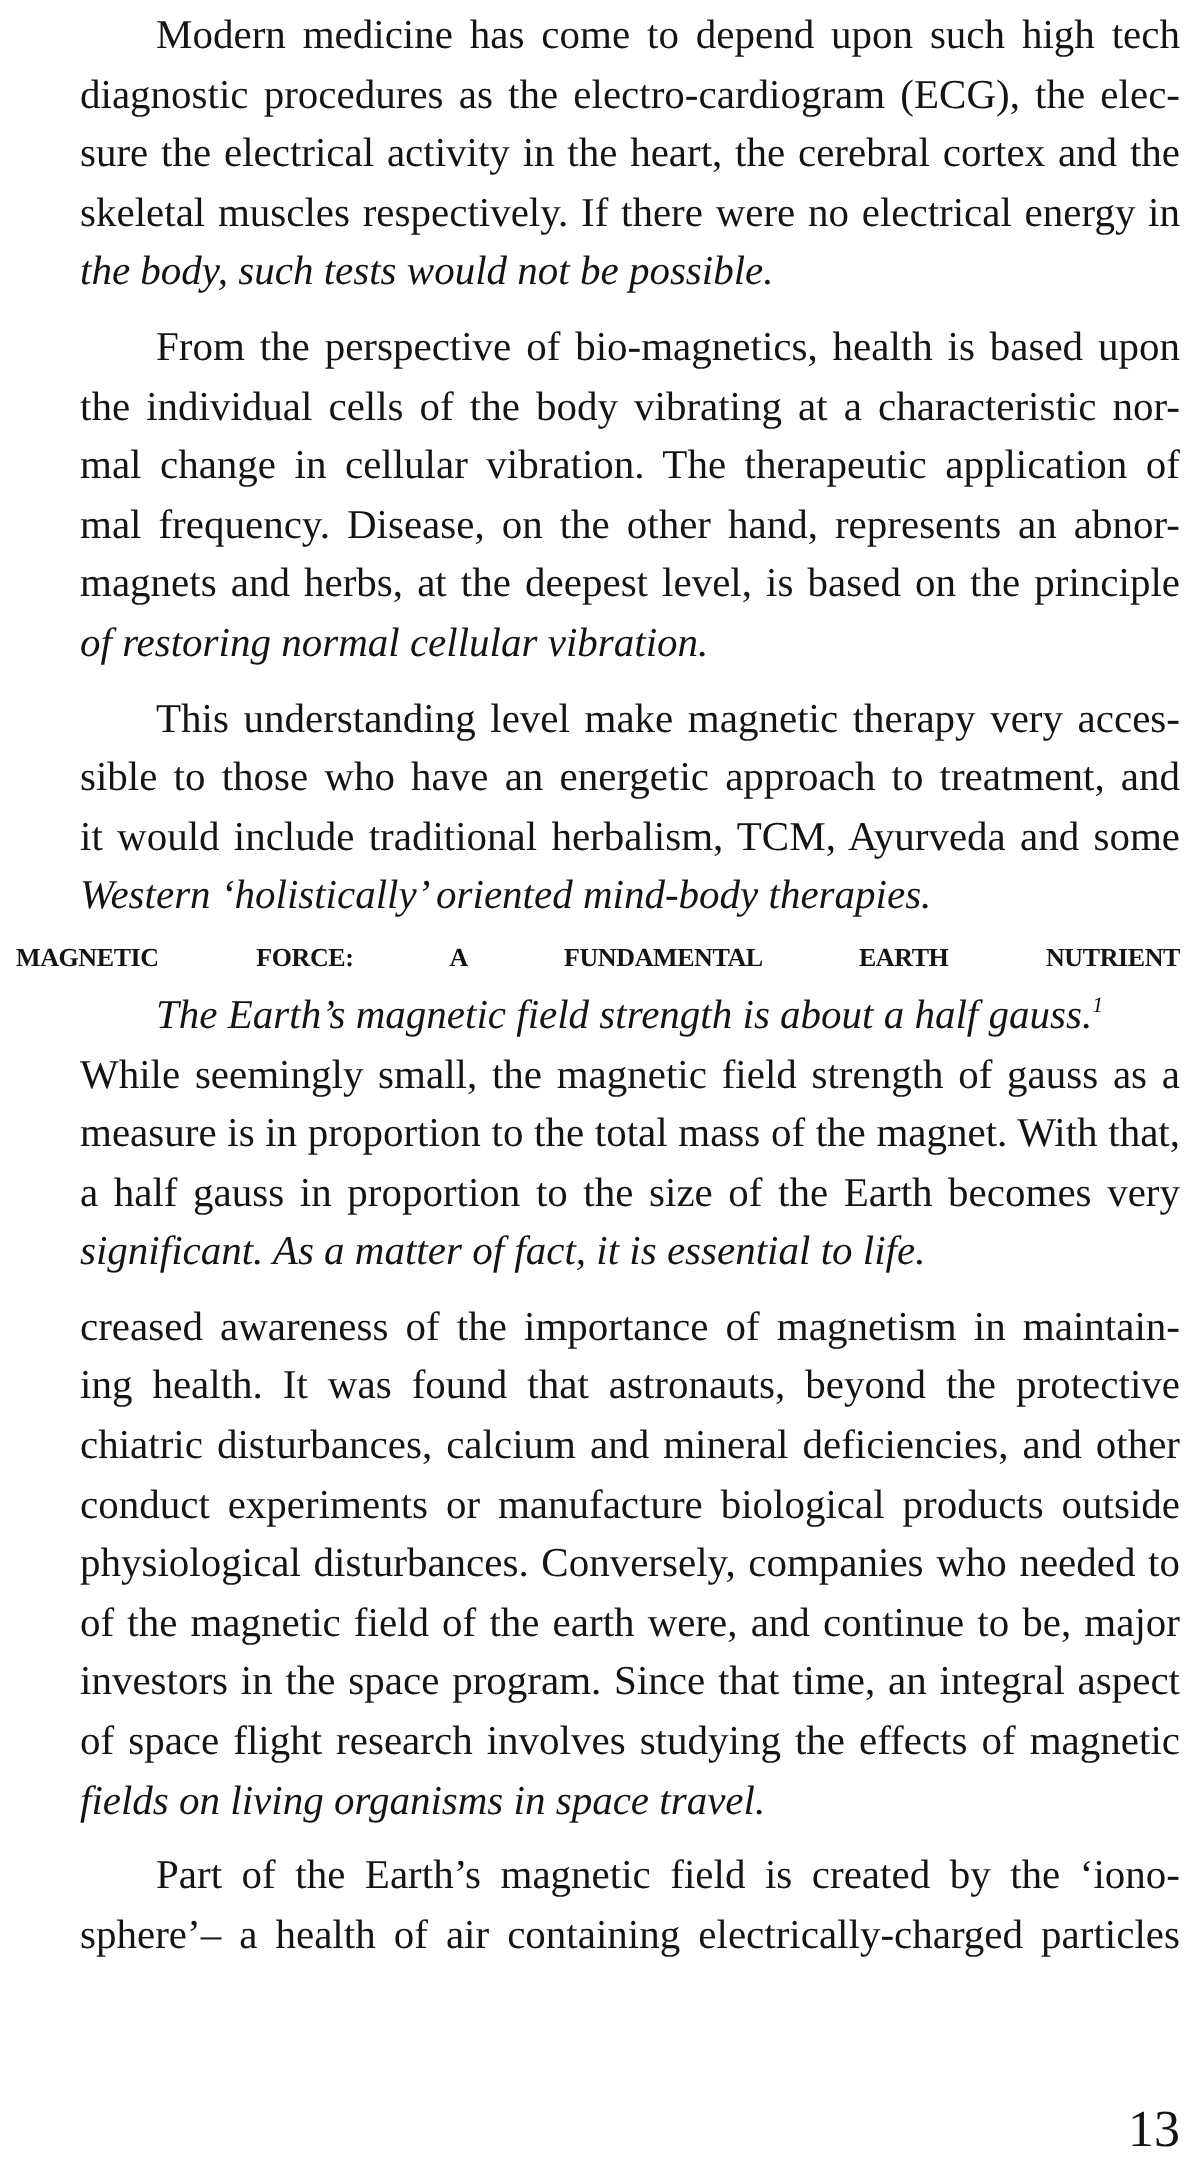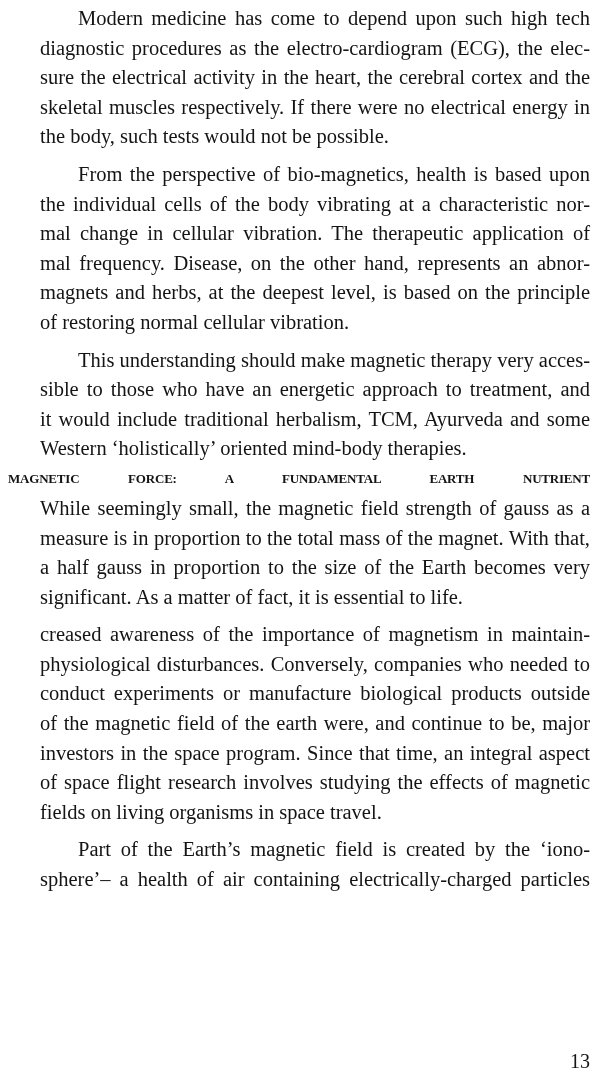--- a/index.html
+++ b/index.html
@@ -31,20 +31,21 @@
       line-height: 29.6px;
       height: 29.6px;
       white-space: nowrap;
       text-align: justify;
       text-align-last: justify;
       letter-spacing: 0;
       margin-left: 32px;
     }
     .line.last {
       text-align-last: left;
+      font-style: italic;
     }
     .line.indent {
       padding-left: 38px;
     }
     .para-gap {
       height: 8px;
     }
     .heading {
       font-weight: bold;
       font-size: 13px;
@@ -58,21 +59,21 @@
     }
     sup {
       font-size: 11px;
       line-height: 0;
       vertical-align: super;
     }
     .page-number {
       position: absolute;
       right: 10px;
       top: 1050px;
-      font-size: 20px;
+      font-size: 26px;
       font-family: "Liberation Serif", "DejaVu Serif", serif;
     }
   </style>
 </head>
 <body>
 
 <div class="page">
 
   <div class="para">
     <span class="line indent">Modern medicine has come to depend upon such high tech</span>
@@ -87,40 +88,43 @@
     <span class="line indent">From the perspective of bio-magnetics, health is based upon</span>
     <span class="line">the individual cells of the body vibrating at a characteristic nor-</span>
     <span class="line">mal change in cellular vibration. The therapeutic application of</span>
     <span class="line">mal frequency. Disease, on the other hand, represents an abnor-</span>
     <span class="line">magnets and herbs, at the deepest level, is based on the principle</span>
     <span class="line last">of restoring normal cellular vibration.</span>
   </div>
   <div class="para-gap"></div>
 
   <div class="para">
-    <span class="line indent">This understanding should make magnetic therapy very acces-</span>
+    <span class="line indent">This understanding level make magnetic therapy very acces-</span>
     <span class="line">sible to those who have an energetic approach to treatment, and</span>
     <span class="line">it would include traditional herbalism, TCM, Ayurveda and some</span>
     <span class="line last">Western ‘holistically’ oriented mind-body therapies.</span>
   </div>
 
   <div class="heading">MAGNETIC FORCE: A FUNDAMENTAL EARTH NUTRIENT</div>
 
   <div class="para">
+    <span class="line indent last"><span>The Earth’s magnetic field strength is about a half gauss.</span><sup>1</sup></span>
     <span class="line">While seemingly small, the magnetic field strength of gauss as a</span>
     <span class="line">measure is in proportion to the total mass of the magnet. With that,</span>
     <span class="line">a half gauss in proportion to the size of the Earth becomes very</span>
     <span class="line last">significant. As a matter of fact, it is essential to life.</span>
   </div>
   <div class="para-gap"></div>
 
   <div class="para">
     <span class="line">creased awareness of the importance of magnetism in maintain-</span>
+    <span class="line">ing health. It was found that astronauts, beyond the protective</span>
+    <span class="line">chiatric disturbances, calcium and mineral deficiencies, and other</span>
+    <span class="line">conduct experiments or manufacture biological products outside</span>
     <span class="line">physiological disturbances. Conversely, companies who needed to</span>
-    <span class="line">conduct experiments or manufacture biological products outside</span>
     <span class="line">of the magnetic field of the earth were, and continue to be, major</span>
     <span class="line">investors in the space program. Since that time, an integral aspect</span>
     <span class="line">of space flight research involves studying the effects of magnetic</span>
     <span class="line last">fields on living organisms in space travel.</span>
   </div>
   <div class="para-gap"></div>
 
   <div class="para">
     <span class="line indent">Part of the Earth’s magnetic field is created by the ‘iono-</span>
     <span class="line">sphere’– a health of air containing electrically-charged particles</span>

